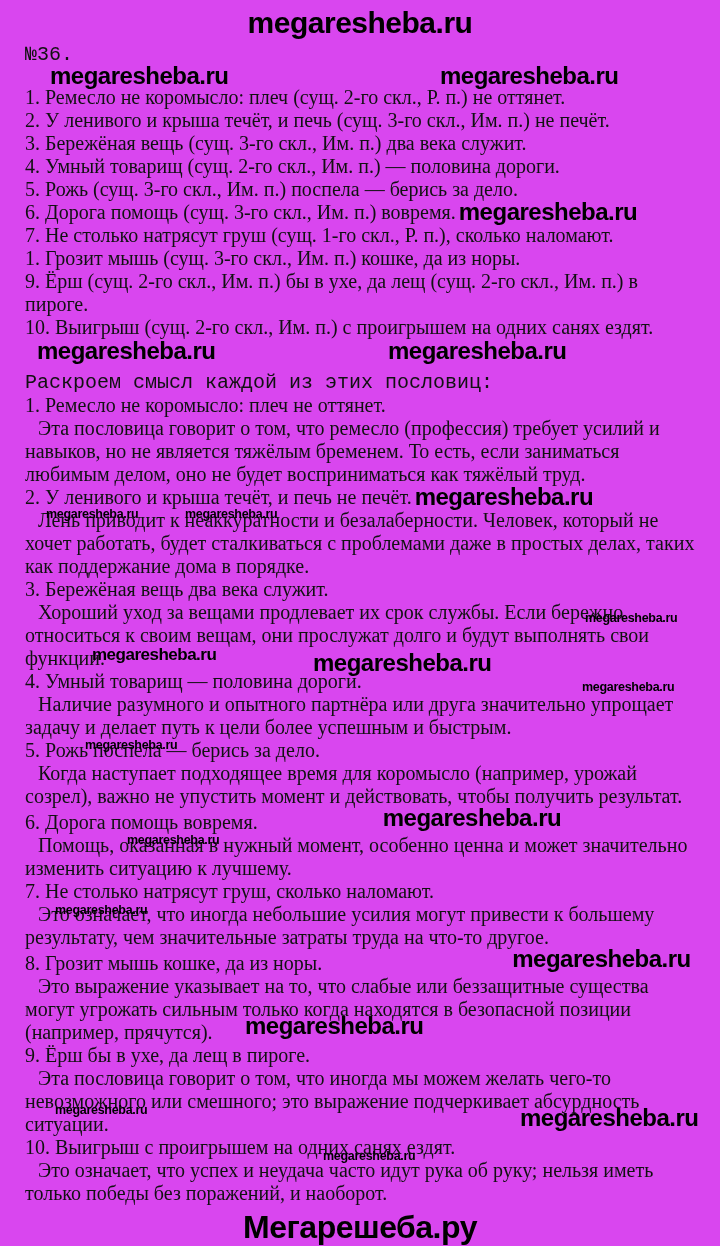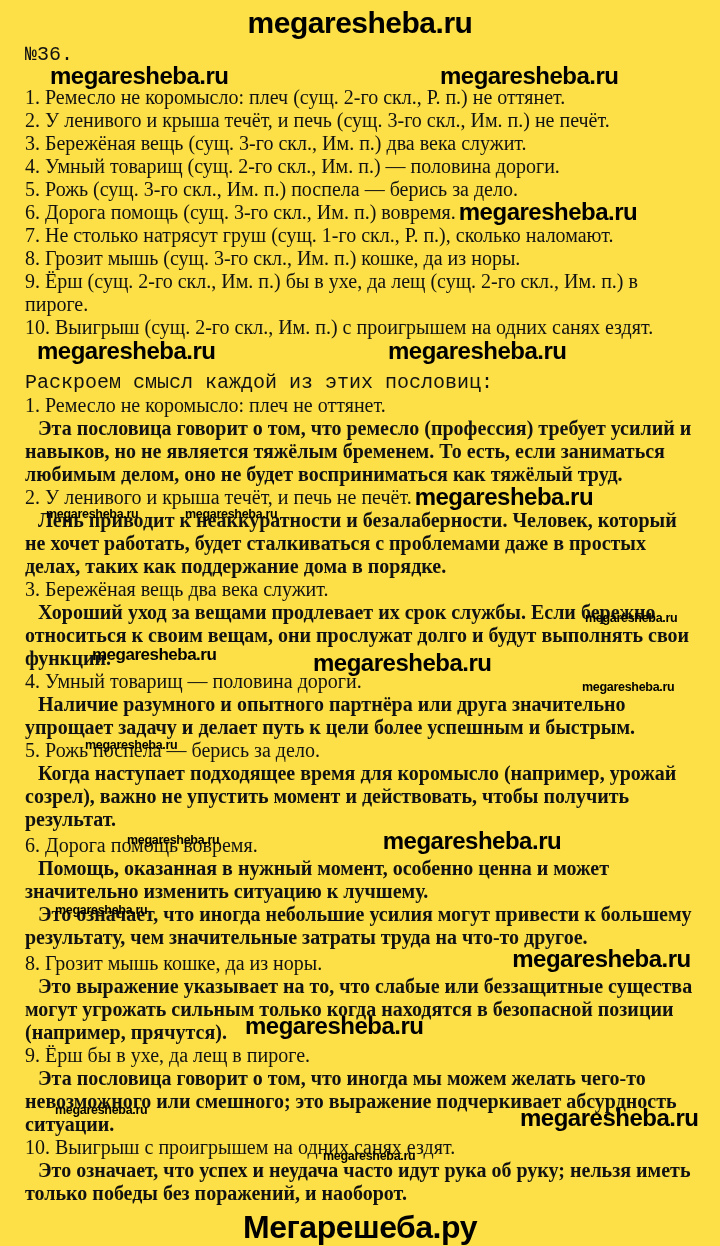--- a/index.html
+++ b/index.html
@@ -1,31 +1,31 @@
 <!DOCTYPE html>
 <html lang="ru"><head>
 <meta charset="utf-8">
 <style>
   html,body{margin:0;padding:0;background:#ffffff;}
   .page{
     position:relative;
     width:720px;height:1246px;
-    background:#fde047;
+    background:#d946ef;
     overflow:hidden;
     color:#111111;
   }
   .t{
     font-family:"Liberation Serif",serif;
     font-size:20px;
     line-height:23px;
     color:#111111;
     margin:0;
   }
   .flow{margin:0 22px 0 25px;}
-  .para{text-indent:13px;font-weight:bold;}
+  .para{text-indent:13px;}
   .intro{margin-top:8px;font-family:Liberation Mono, monospace;}
   .task-num{margin-top:3px;font-family:Liberation Mono, monospace;}
   
   .wm{
     font-family:"Liberation Sans",sans-serif;
     font-weight:bold;
     color:#000000;
     letter-spacing:-0.5px;
     white-space:nowrap;
   }
@@ -66,21 +66,21 @@
   </div>
 
   <div class="flow">
     <p class="t">1. Ремесло не коромысло: плеч (сущ. 2-го скл., Р. п.) не оттянет.</p>
     <p class="t">2. У ленивого и крыша течёт, и печь (сущ. 3-го скл., Им. п.) не печёт.</p>
     <p class="t">3. Бережёная вещь (сущ. 3-го скл., Им. п.) два века служит.</p>
     <p class="t">4. Умный товарищ (сущ. 2-го скл., Им. п.) — половина дороги.</p>
     <p class="t">5. Рожь (сущ. 3-го скл., Им. п.) поспела — берись за дело.</p>
     <p class="t"><span>6. Дорога помощь (сущ. 3-го скл., Им. п.) вовремя.</span><span class="wm wm-lg wm-inline">megaresheba.ru</span></p>
     <p class="t">7. Не столько натрясут груш (сущ. 1-го скл., Р. п.), сколько наломают.</p>
-    <p class="t">8. Грозит мышь (сущ. 3-го скл., Им. п.) кошке, да из норы.</p>
+    <p class="t">1. Грозит мышь (сущ. 3-го скл., Им. п.) кошке, да из норы.</p>
     <p class="t">9. Ёрш (сущ. 2-го скл., Им. п.) бы в ухе, да лещ (сущ. 2-го скл., Им. п.) в пироге.</p>
     <p class="t">10. Выигрыш (сущ. 2-го скл., Им. п.) с проигрышем на одних санях ездят.</p>
   </div>
 
   <div class="wm-row2">
     <span class="wm wm-lg abs" style="left:37px;top:0;">megaresheba.ru</span>
     <span class="wm wm-lg abs" style="left:388px;top:0;">megaresheba.ru</span>
   </div>
 
   <div class="flow">
@@ -97,20 +97,21 @@
 
     <p class="t">4. Умный товарищ — половина дороги.</p>
     <p class="t para">Наличие разумного и опытного партнёра или друга значительно упрощает задачу и делает путь к цели более успешным и быстрым.</p>
 
     <p class="t">5. Рожь поспела — берись за дело.</p>
     <p class="t para">Когда наступает подходящее время для коромысло (например, урожай созрел), важно не упустить момент и действовать, чтобы получить результат.</p>
 
     <p class="t"><span>6. Дорога помощь вовремя.</span><span class="wm wm-lg ml125">megaresheba.ru</span></p>
     <p class="t para">Помощь, оказанная в нужный момент, особенно ценна и может значительно изменить ситуацию к лучшему.</p>
 
+    <p class="t">7. Не столько натрясут груш, сколько наломают.</p>
     <p class="t para">Это означает, что иногда небольшие усилия могут привести к большему результату, чем значительные затраты труда на что-то другое.</p>
 
     <p class="t"><span>8. Грозит мышь кошке, да из норы.</span><span class="wm wm-lg ml190">megaresheba.ru</span></p>
     <p class="t para">Это выражение указывает на то, что слабые или беззащитные существа могут угрожать сильным только когда находятся в безопасной позиции (например, прячутся).</p>
 
     <p class="t">9. Ёрш бы в ухе, да лещ в пироге.</p>
     <p class="t para">Эта пословица говорит о том, что иногда мы можем желать чего-то невозможного или смешного; это выражение подчеркивает абсурдность ситуации.</p>
 
     <p class="t">10. Выигрыш с проигрышем на одних санях ездят.</p>
     <p class="t para">Это означает, что успех и неудача часто идут рука об руку; нельзя иметь только победы без поражений, и наоборот.</p>

